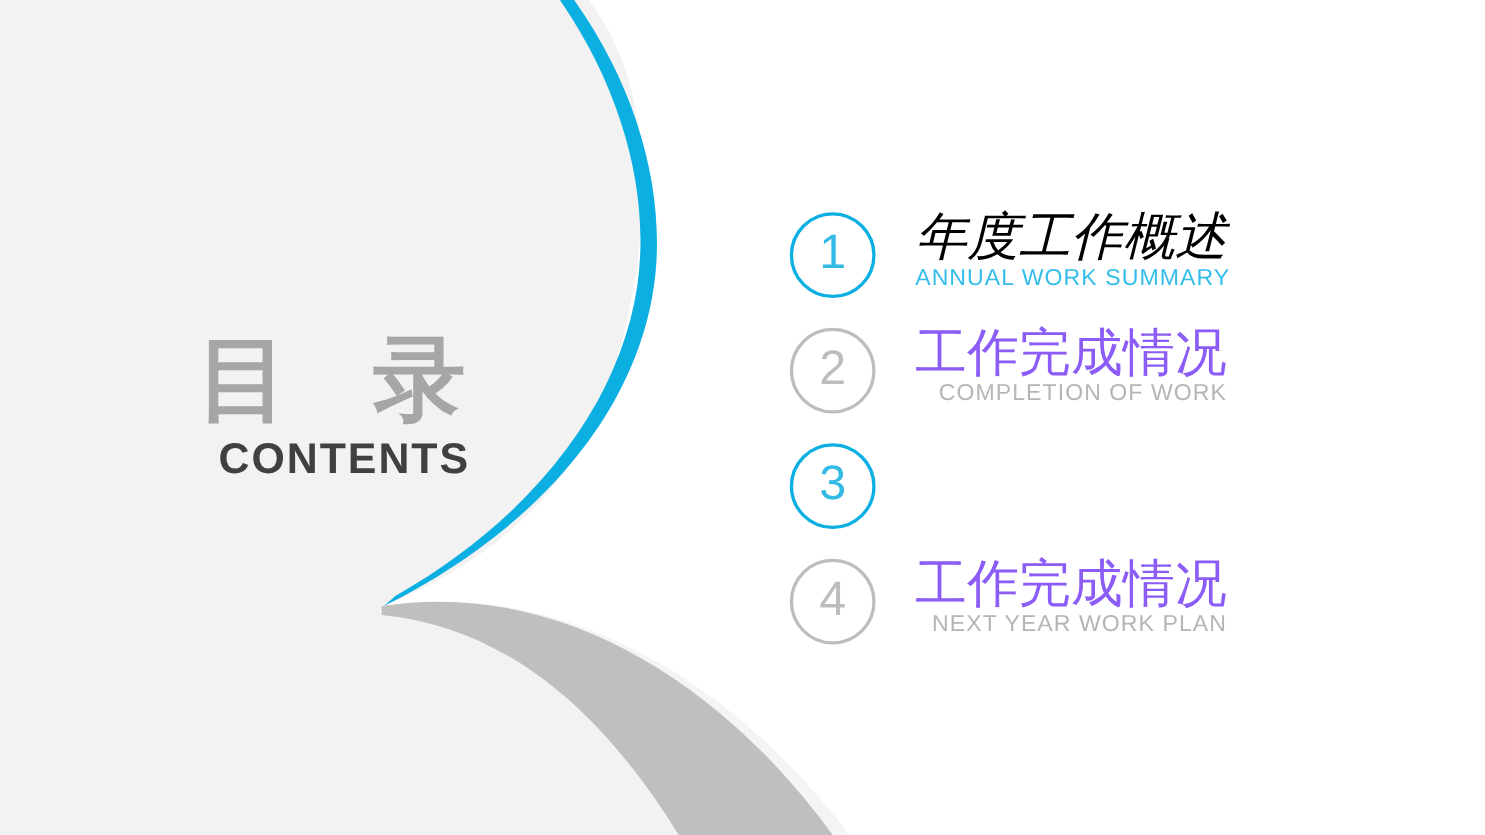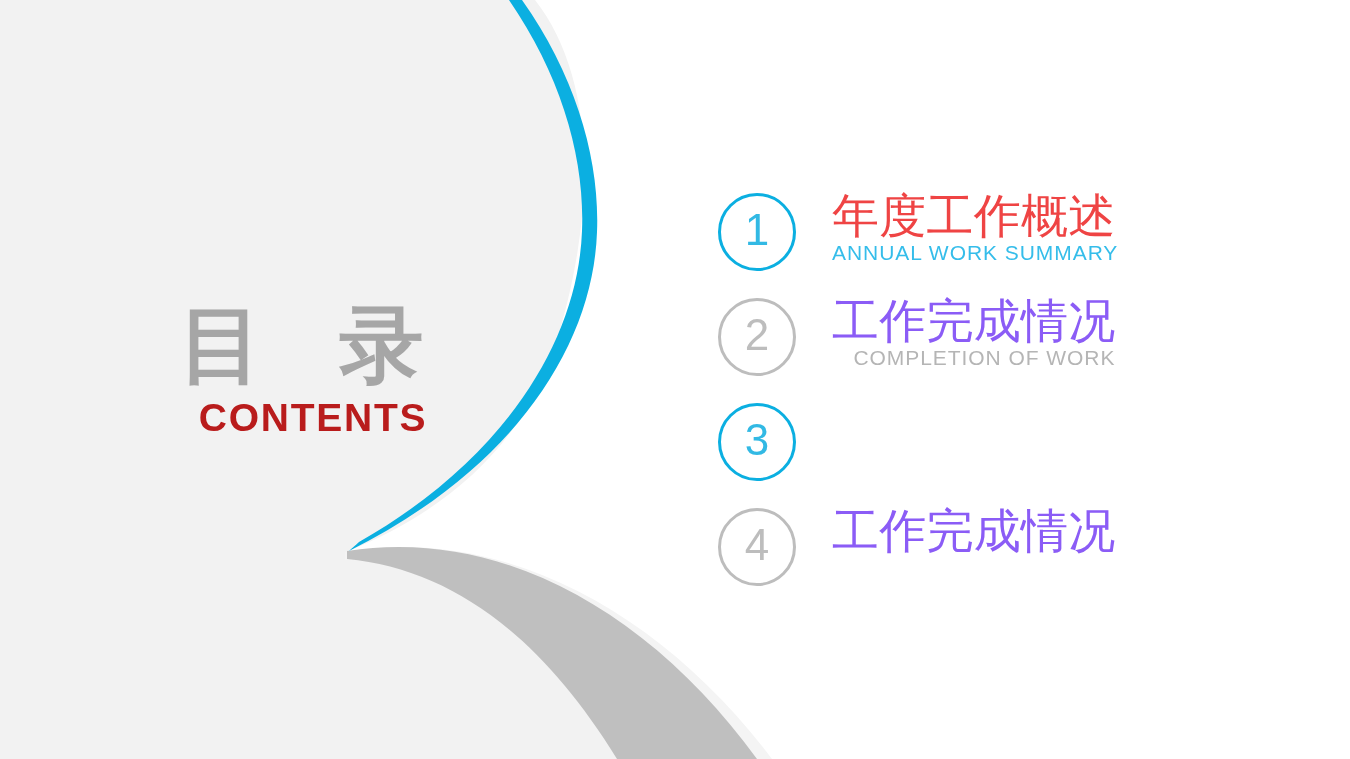--- a/index.html
+++ b/index.html
@@ -38,21 +38,21 @@
     font-weight: 700;
     color: #a6a6a6;
     letter-spacing: 0.28em;
     white-space: nowrap;
     font-family: "DejaVu Sans", "Liberation Sans", sans-serif;
   }
   .title-en {
     margin-top: 10px;
     font-size: 39px;
     font-weight: 700;
-    color: #b91c1c;
+    color: #404040;
     letter-spacing: 0.045em;
     white-space: nowrap;
   }
 
   
   .toc {
     position: absolute;
     left: 718px;
     top: 193px;
     z-index: 5;
@@ -105,21 +105,21 @@
   .toc-en {
     margin-top: -1px;
     font-size: 21px;
     line-height: 1.1;
     color: #b5b5b5;
     font-weight: 400;
     letter-spacing: 0.045em;
     white-space: nowrap;
     text-align: right;
   }
-  .toc-row.accent .toc-cn { color: #ef4444; }
+  .toc-row.accent .toc-cn { color: #000000; font-style: italic; }
   .toc-row.accent .toc-en { color: #35bdea; }
 </style>
 </head>
 <body>
 
 <div id="slide">
 
   <svg id="bg-art" viewBox="0 0 1350 759" xmlns="http://www.w3.org/2000/svg">
     <defs>
       <clipPath id="slideClip">
@@ -195,18 +195,19 @@
       <div class="toc-text">
       </div>
     </div>
 
     <div class="toc-row">
       <div class="num-circle">
         <span class="num">4</span>
       </div>
       <div class="toc-text">
         <div class="toc-cn">工作完成情况</div>
+        <div class="toc-en">NEXT YEAR WORK PLAN</div>
       </div>
     </div>
 
   </div>
 
 </div>
 
 </body></html>

